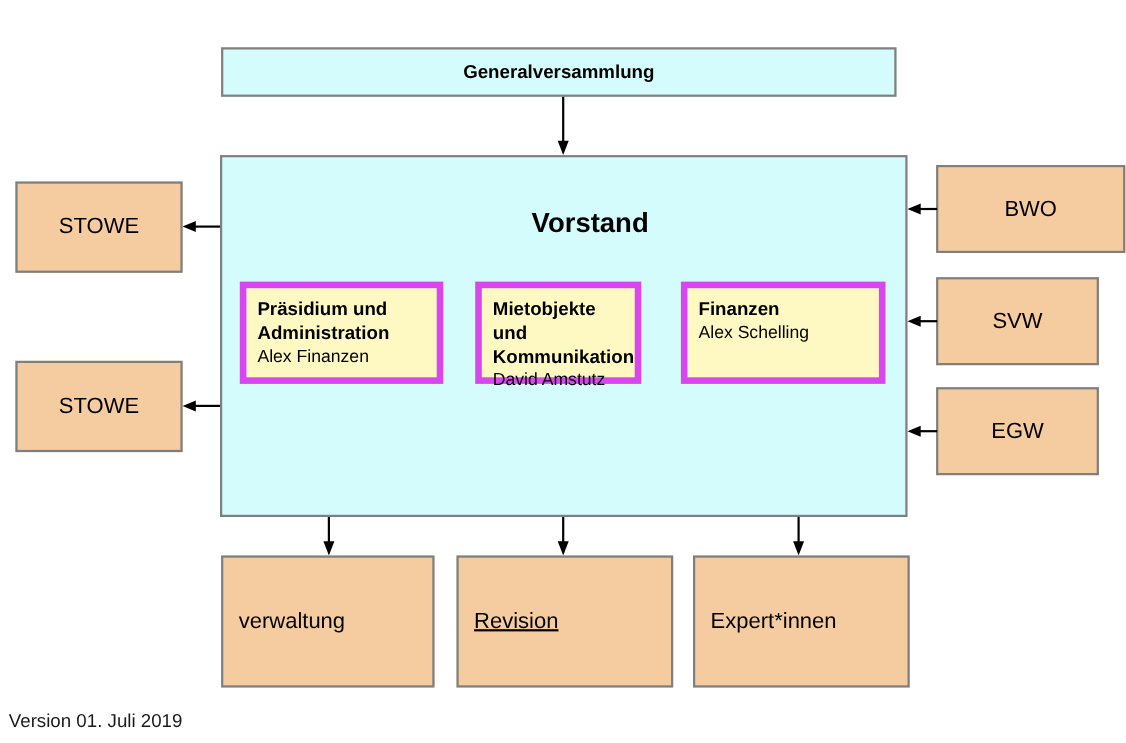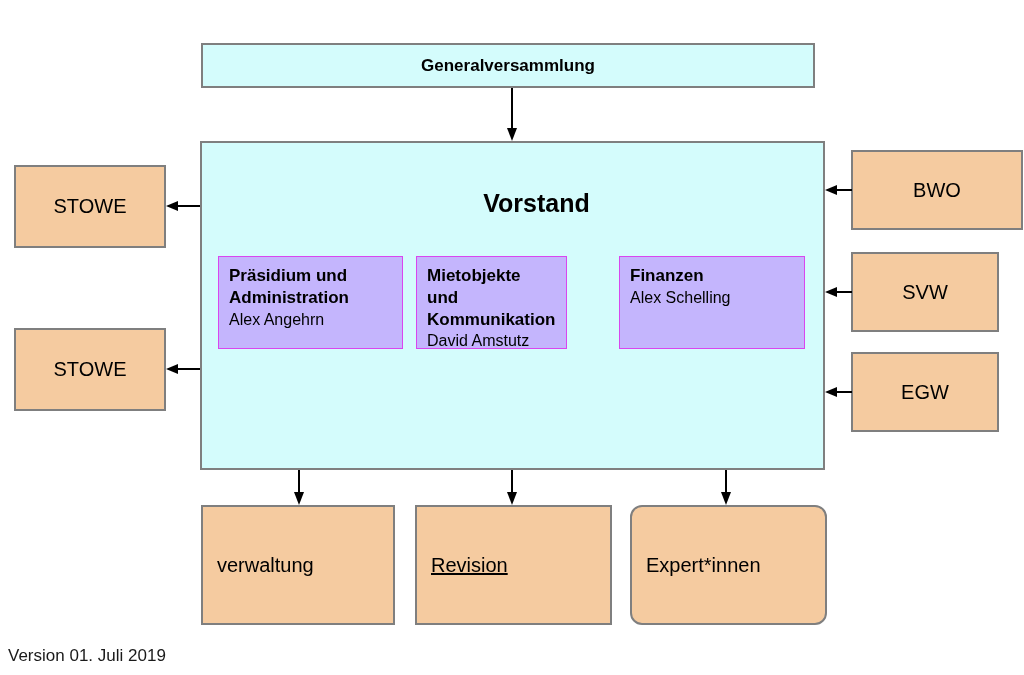--- a/index.html
+++ b/index.html
@@ -66,53 +66,53 @@
     font-weight: bold;
     font-size: 25px;
     color: #000000;
     padding-left: 48px;
   }
 
   
   .dept-box {
     position: absolute;
     box-sizing: border-box;
-    border: 1px solid #d946ef;
-    background: #c4b5fd;
+    border: 6px solid #d946ef;
+    background: #fef9c3;
     padding: 8px 10px 0 10px;
     top: 256px;
     height: 93px;
   }
   .dept-title {
     font-weight: bold;
     font-size: 17px;
     line-height: 1.28;
     color: #000000;
   }
   .dept-person {
     font-size: 16px;
     line-height: 1.3;
     color: #000000;
     margin-top: 1px;
   }
   #dept-praesidium     { left: 218px; width: 185px; }
-  #dept-mietobjekte    { left: 416px; width: 151px; }
+  #dept-mietobjekte    { left: 432px; width: 151px; }
   #dept-finanzen       { left: 619px; width: 186px; }
 
   
   #stowe-1 { left: 14px;  top: 165px; width: 152px; height: 83px; }
   #stowe-2 { left: 14px;  top: 328px; width: 152px; height: 83px; }
   #bwo     { left: 851px; top: 150px; width: 172px; height: 80px; }
   #svw     { left: 851px; top: 252px; width: 148px; height: 80px; }
   #egw     { left: 851px; top: 352px; width: 148px; height: 80px; }
 
   
   #liegenschaftsverwaltung { left: 201px; top: 505px; width: 194px; height: 120px; }
   #revision                { left: 415px; top: 505px; width: 197px; height: 120px; text-decoration: underline; }
-  #expertinnen             { left: 630px; top: 505px; width: 197px; height: 120px; border-radius: 12px; }
+  #expertinnen             { left: 630px; top: 505px; width: 197px; height: 120px; }
 
   
   .arrow { position: absolute; }
   .arrow svg { display: block; overflow: visible; }
 
   
   #footer-version {
     position: absolute;
     left: 8px;
     top: 646px;
@@ -136,21 +136,21 @@
     </svg>
   </div>
 
   <div class="box cyan" id="vorstand-container">
     <div id="vorstand-title">Vorstand</div>
   </div>
 
   <div class="dept-box" id="dept-praesidium">
     <div class="dept-title">Präsidium und</div>
     <div class="dept-title">Administration</div>
-    <div class="dept-person">Alex Angehrn</div>
+    <div class="dept-person">Alex Finanzen</div>
   </div>
 
   <div class="dept-box" id="dept-mietobjekte">
     <div class="dept-title">Mietobjekte und</div>
     <div class="dept-title">Kommunikation</div>
     <div class="dept-person">David Amstutz</div>
   </div>
 
   <div class="dept-box" id="dept-finanzen">
     <div class="dept-title">Finanzen</div>

